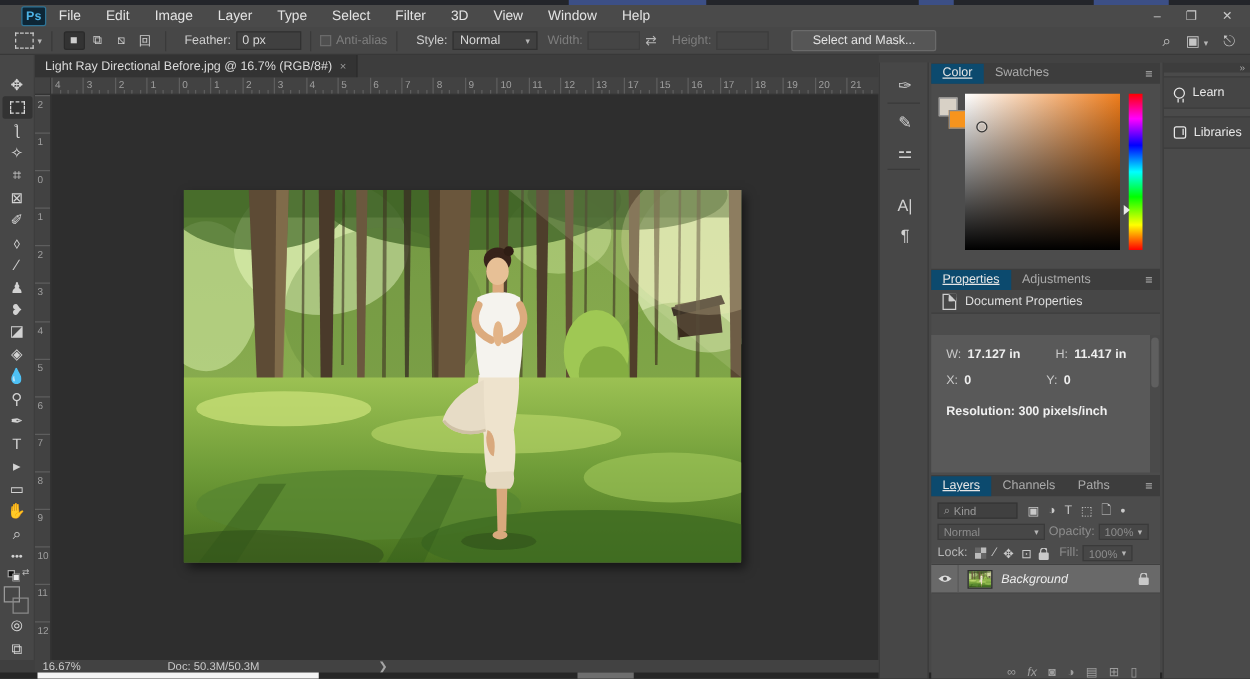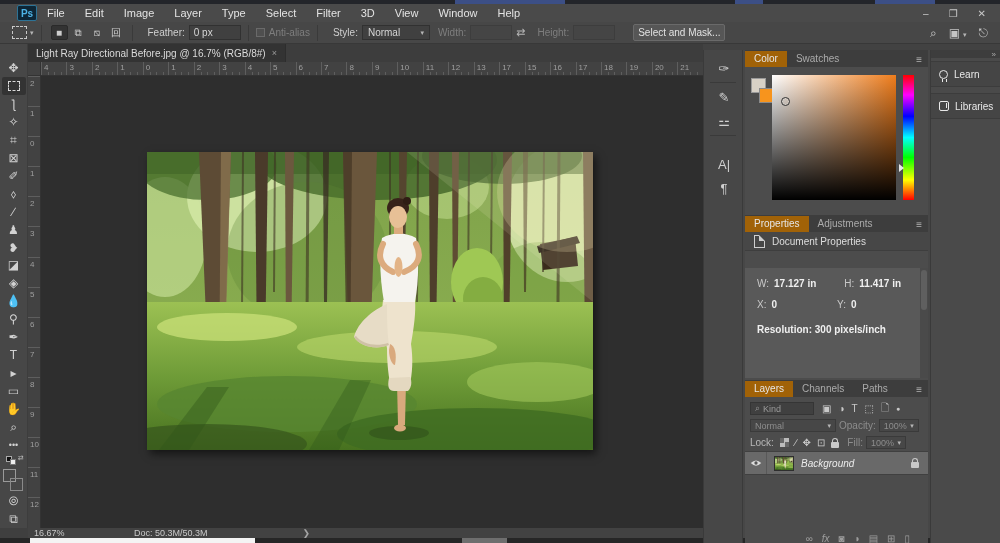--- a/index.html
+++ b/index.html
@@ -22,21 +22,21 @@
   .caret { font-size:7px; color:#b5b5b5; margin-left:3px; }
   .mode-btn { width:17px; height:15px; display:flex; align-items:center; justify-content:center; color:#cdcdcd; font-size:10px; margin-left:2px; border-radius:2px; }
   .mode-btn.pressed { background:#333333; border:1px solid #2a2a2a; }
   .opt-label { margin:0 4px 0 8px; }
   .opt-label.disabled, .disabled { color:#7e7e7e; }
   .opt-field { background:#404040; border:1px solid #313131; height:15px; width:52px; color:#d6d6d6; font-size:10px; padding:0 4px; font-family:"Liberation Sans",sans-serif; }
   .opt-field:disabled { color:#6f6f6f; background:#454545; border-color:#3d3d3d; }
   .dropdown { background:#404040; border:1px solid #313131; height:15px; display:flex; align-items:center; padding:0 5px; min-width:68px; justify-content:space-between; color:#d6d6d6; }
   .checkbox { width:9px; height:9px; border:1px solid #6a6a6a; background:#4f4f4f; display:inline-block; margin-right:4px; }
   #swap-wh { color:#b5b5b5; font-size:11px; margin:0 4px; }
-  #select-mask-btn { background:#565656; border:1px solid #6a6a6a; border-radius:2px; height:17px; padding:0 4px; color:#e2e2e2; display:flex; align-items:center; margin-left:18px; }
+  #select-mask-btn { background:#565656; border:1px solid #6a6a6a; border-radius:2px; height:17px; padding:0 16px; color:#e2e2e2; display:flex; align-items:center; margin-left:18px; }
   #optbar-right { margin-left:auto; display:flex; align-items:center; gap:12px; padding-right:12px; color:#c5c5c5; font-size:12px; }
 
   
   #toolbar { left:0; top:44px; width:28px; height:484px; background:#474747; border-right:1px solid #3d3d3d; display:flex; flex-direction:column; align-items:center; }
   .tool { width:24px; height:21px; display:flex; align-items:center; justify-content:center; color:#d2d2d2; font-size:12px; }
   .tool.selected { background:#333333; border-radius:2px; }
   .tool .dashbox { width:12px; height:10px; border:1px dashed #d8d8d8; }
   #fgbg { width:22px; height:24px; position:relative; margin-top:4px; }
   #fg-swatch { position:absolute; left:0; top:0; width:13px; height:13px; border:1px solid #9a9a9a; }
   #bg-swatch { position:absolute; left:7px; top:9px; width:13px; height:13px; border:1px solid #8a8a8a; }
@@ -72,21 +72,21 @@
 
   
   #right-gap { left:703px; top:44px; width:297px; height:6px; background:#424242; }
   #icon-rail { left:703px; top:50px; width:40px; height:493px; background:#474747; border-left:1px solid #3a3a3a; border-right:1px solid #3a3a3a; }
   .rail-icon { width:40px; height:24px; display:flex; align-items:center; justify-content:center; color:#d0d0d0; font-size:13px; }
   .rail-sep { width:26px; height:1px; background:#3a3a3a; margin:2px auto; }
 
   #panel-col { left:745px; top:50px; width:183px; height:493px; background:#4c4c4c; }
   .ptab-row { height:17px; background:#3d3d3d; display:flex; align-items:flex-end; font-size:10px; }
   .ptab { padding:2px 9px 3px; color:#ababab; }
-  .ptab.active { background:#a16207; color:#e6e6e6; }
+  .ptab.active { background:#0c4a6e; color:#e6e6e6;text-decoration:underline; }
   .pmenu { margin-left:auto; color:#b5b5b5; font-size:10px; padding:0 6px 2px; }
 
   #color-panel { position:absolute; left:0; top:0; width:183px; height:163px; }
   #color-swatch-pair { position:absolute; left:6px; top:28px; width:26px; height:30px; }
   #cfg { position:absolute; left:0; top:0; width:15px; height:15px; border:1px solid #9a9a9a; }
   #cbg { position:absolute; left:8px; top:10px; width:15px; height:15px; border:1px solid #8a8a8a; }
   #sat-box { position:absolute; left:27px; top:25px; width:124px; height:125px; }
   #sat-cursor { position:absolute; left:9px; top:22px; width:9px; height:9px; border-radius:50%; border:1px solid #333; box-shadow:0 0 0 1px rgba(255,255,255,.25) inset; }
   #hue-bar { position:absolute; left:158px; top:25px; width:11px; height:125px; }
   #hue-pointer { position:absolute; left:154px; top:114px; width:0; height:0; border-top:4px solid transparent; border-bottom:4px solid transparent; border-left:5px solid #e8e8e8; }

